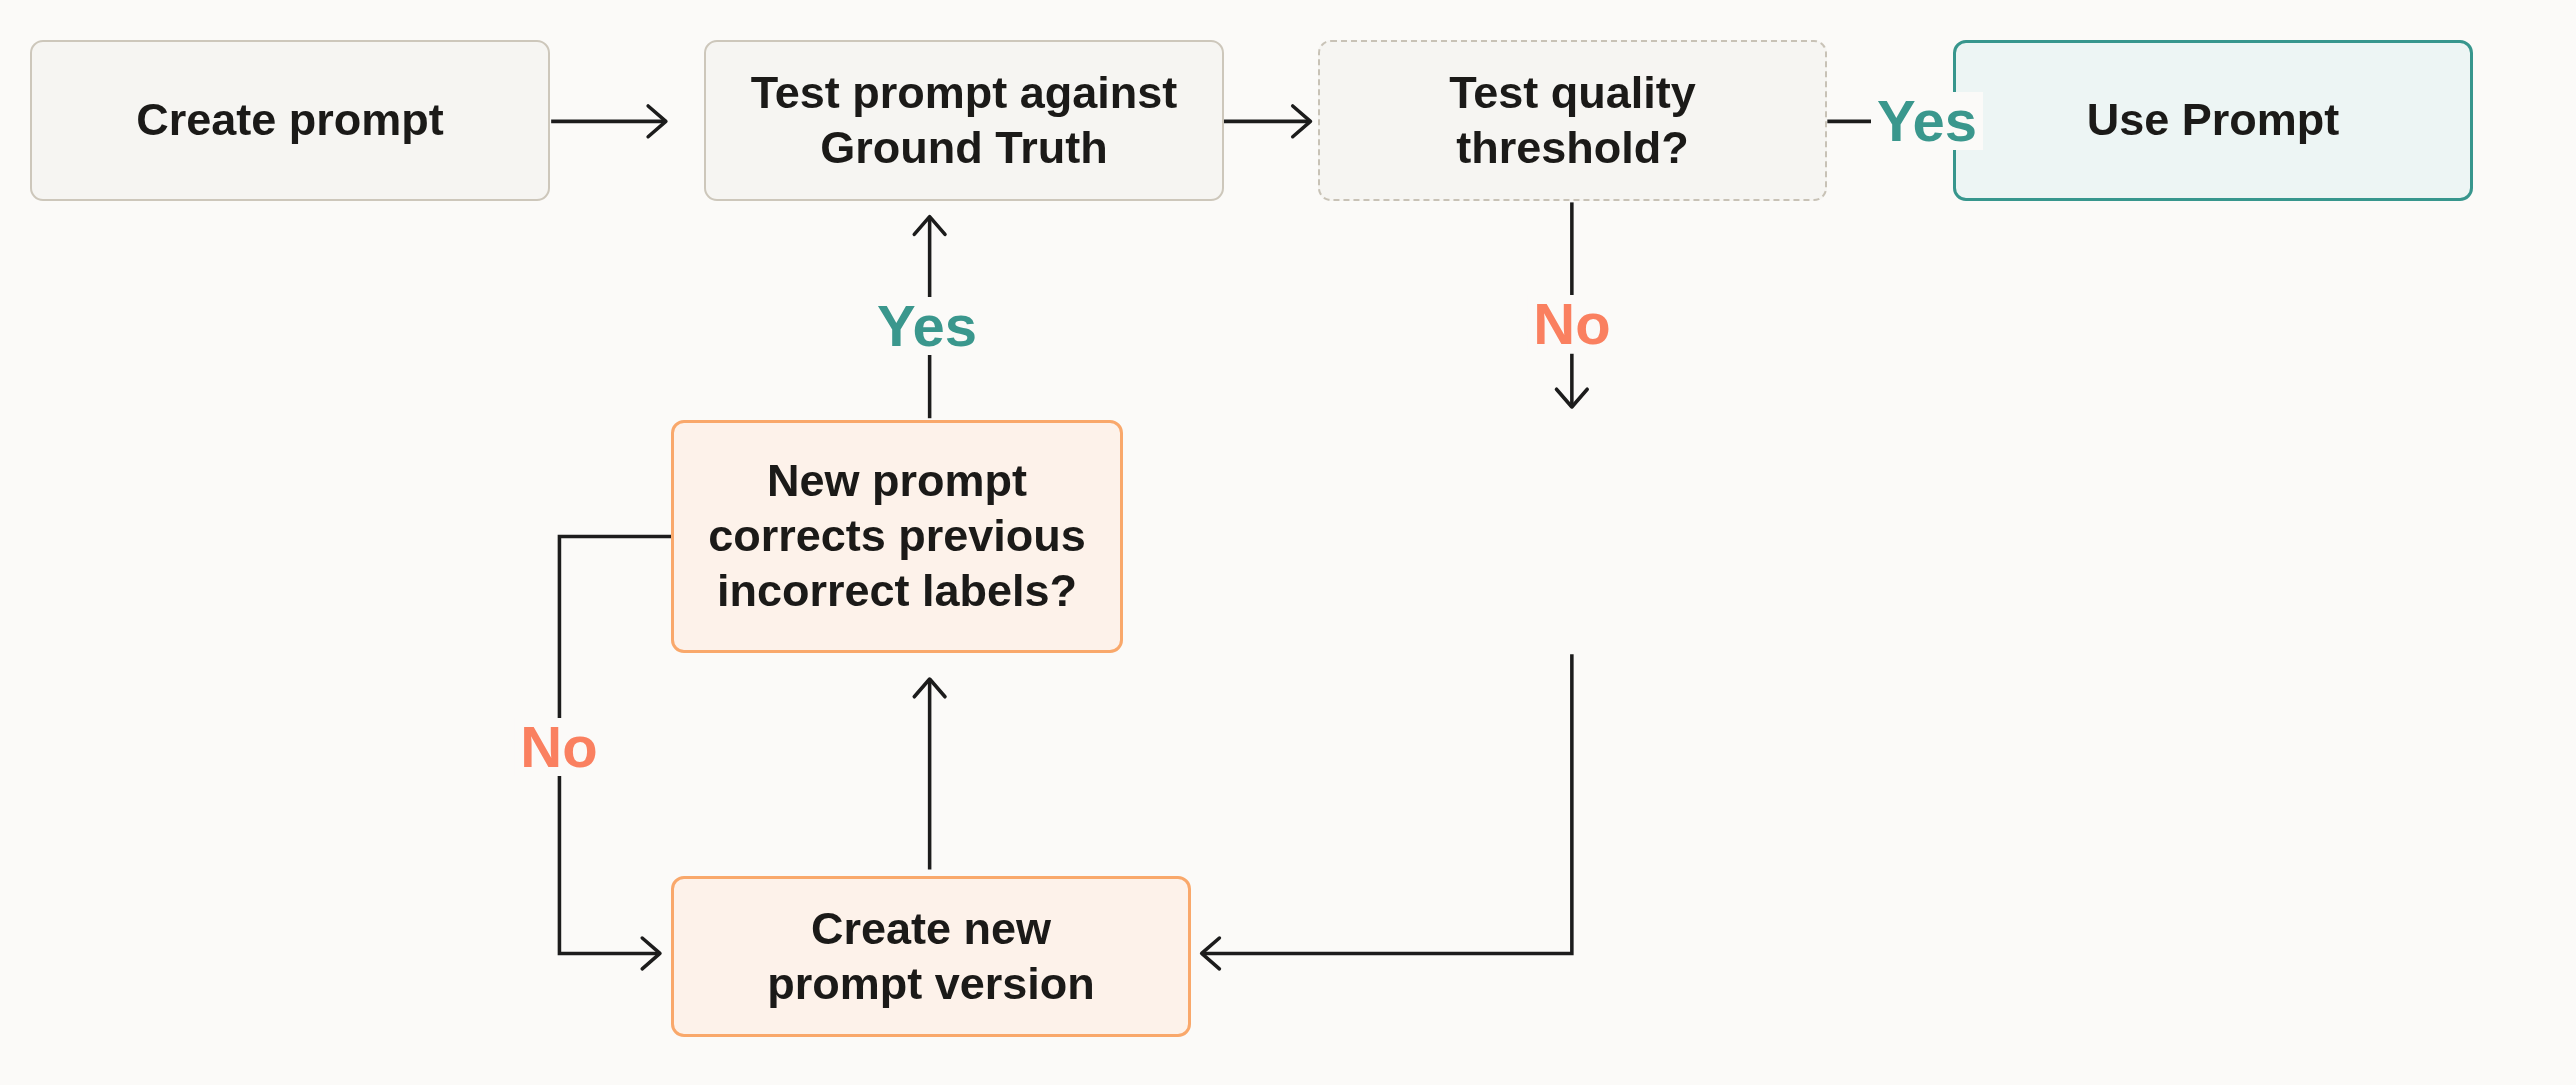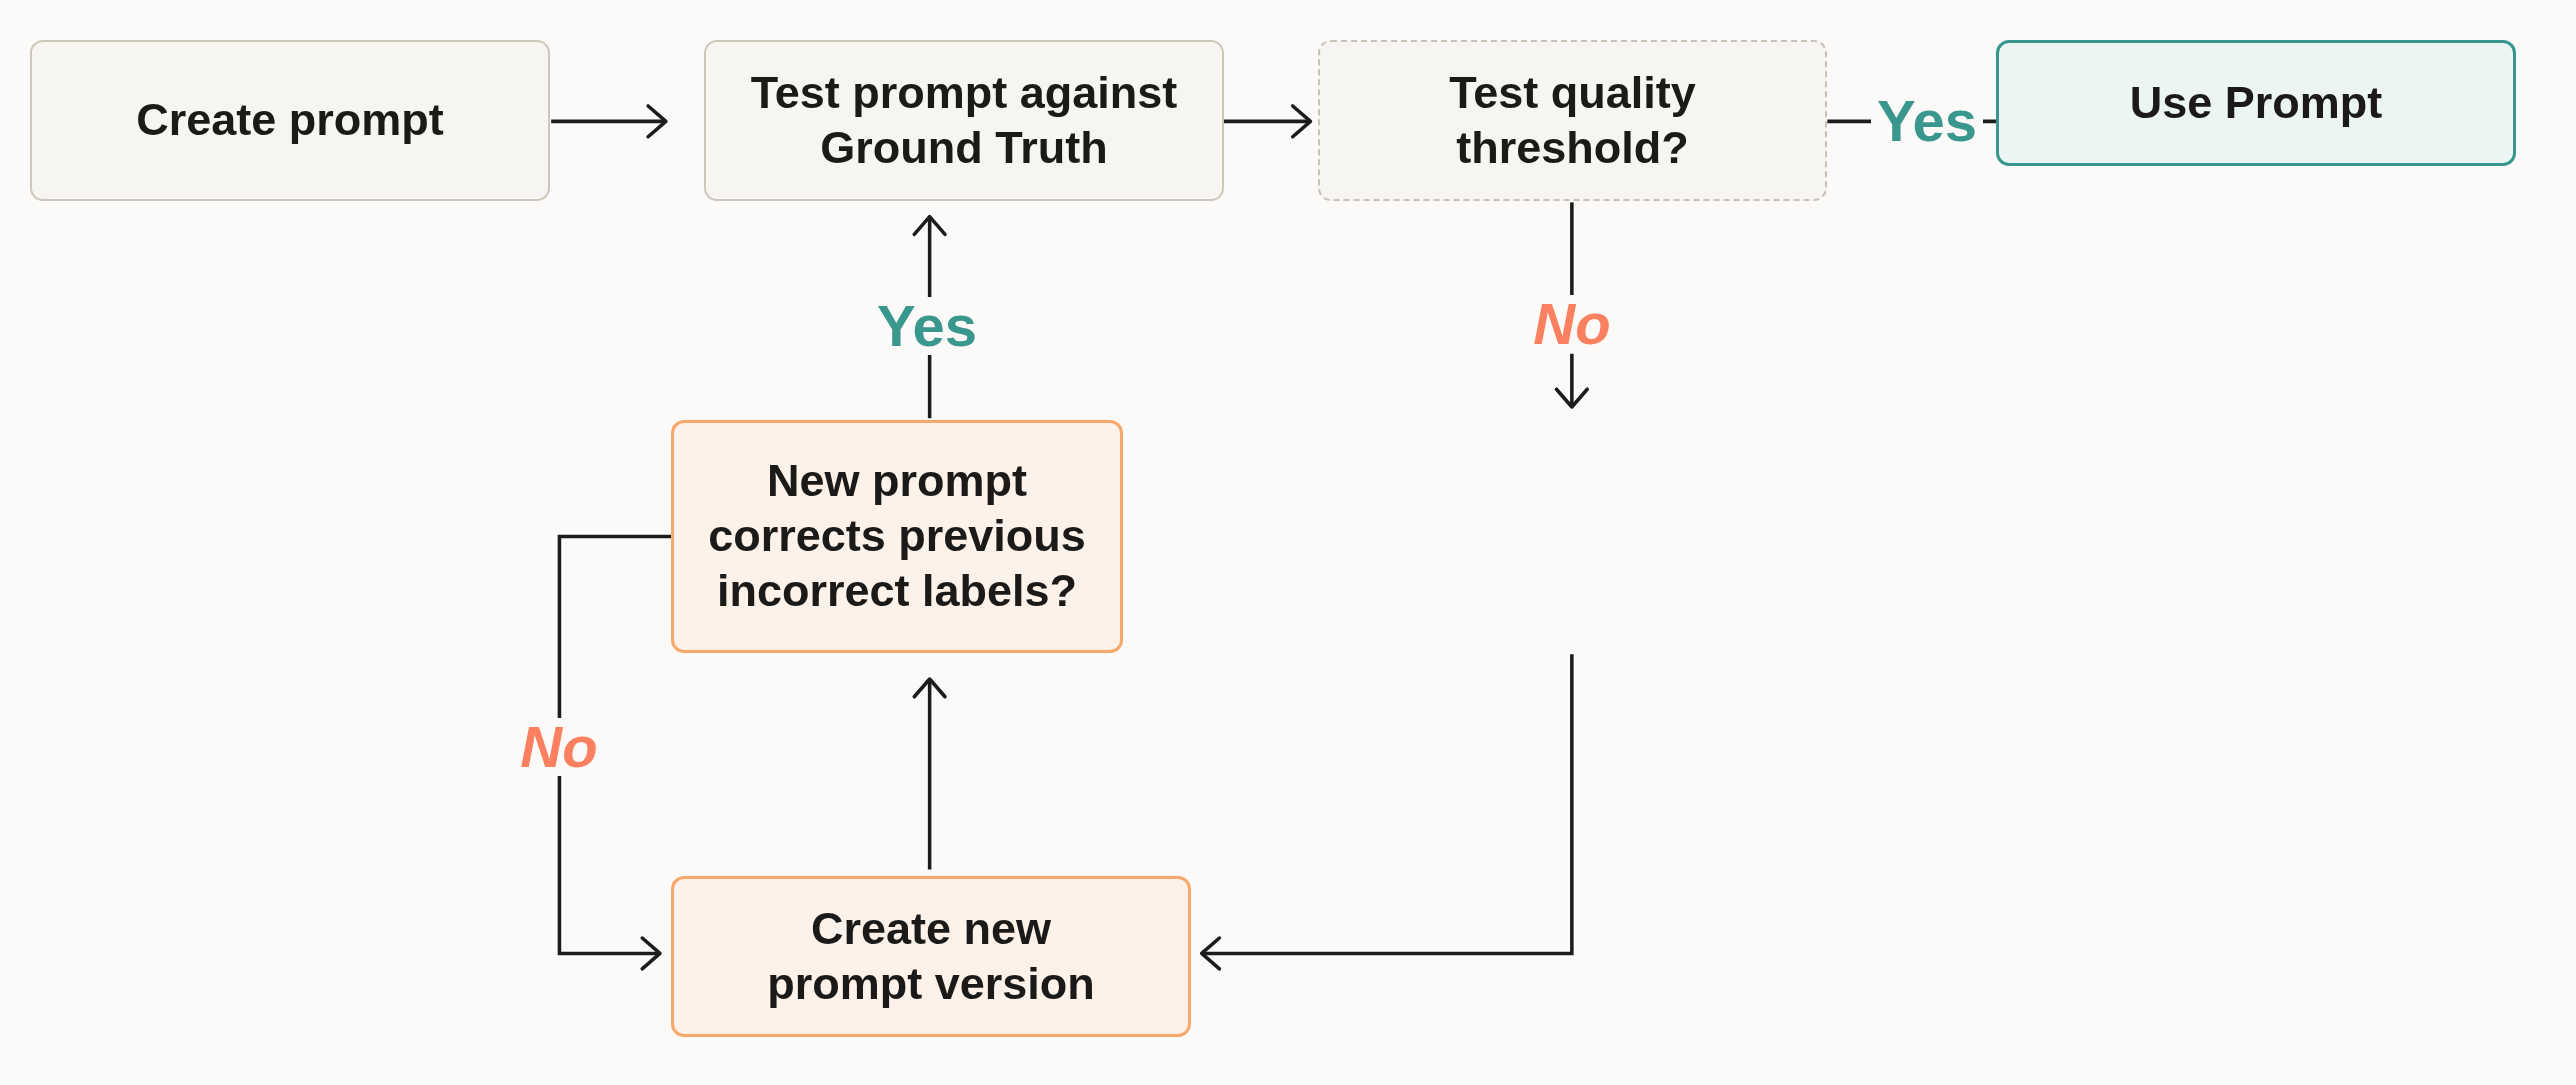--- a/index.html
+++ b/index.html
@@ -24,21 +24,21 @@
   }
   .node.neutral{border:2.4px solid var(--neutral-border);}
   .node.dashed{border:2.4px dashed var(--dashed-border);}
   .node.teal{background:var(--teal-fill); border:3.5px solid var(--teal-border);}
   .node.orange{background:var(--orange-fill); border:3px solid var(--orange-border);}
   .edge-label{
     position:absolute; transform:translate(-50%,-50%);
     font-size:58px; font-weight:700; background:var(--bg); padding:0 6px; line-height:1;
   }
   .edge-label.yes{color:var(--teal-text);}
-  .edge-label.no{color:var(--coral-text);font-style:italic;}
+  .edge-label.no{color:var(--coral-text);}
 </style>
 </head>
 <body>
 
 <div class="canvas">
 
   <svg class="edges" viewBox="0 0 4356 1836" xmlns="http://www.w3.org/2000/svg">
     <defs>
       <marker id="head" markerUnits="userSpaceOnUse" markerWidth="84" markerHeight="84" viewBox="0 0 84 84" refX="38" refY="42" orient="auto">
         <path class="arrowhead-path" d="M 12 16 L 42 42 L 12 68"></path>
@@ -66,21 +66,21 @@
   <div class="node neutral" style="left:671px; top:40px; width:520px; height:161px;margin-left:33px;">
     <span>Test prompt against
 Ground Truth</span>
   </div>
 
   <div class="node dashed" style="left:1318px; top:40px; width:509px; height:161px;">
     <span>Test quality
 threshold?</span>
   </div>
 
-  <div class="node teal" style="left:1996px; top:40px; width:520px; height:126px;justify-content:center;">
+  <div class="node teal" style="left:1953px; top:40px; width:520px; height:161px;justify-content:center;">
     <span>Use Prompt</span>
   </div>
 
   <div class="node orange" style="left:671px; top:420px; width:452px; height:233px;">
     <span>New prompt
 corrects previous
 incorrect labels?</span>
   </div>
 
 

